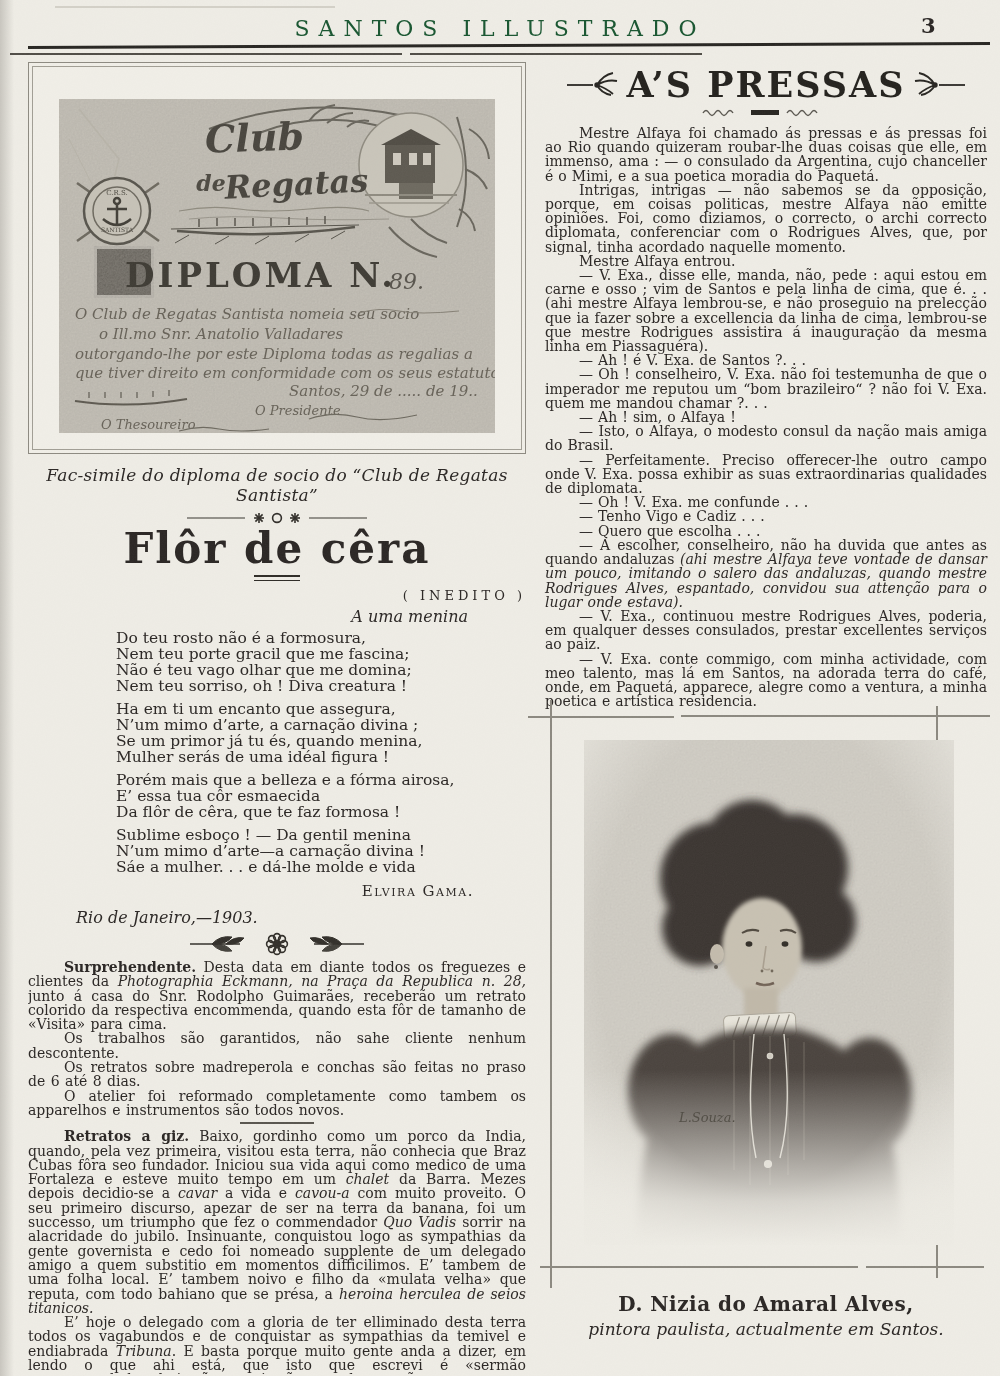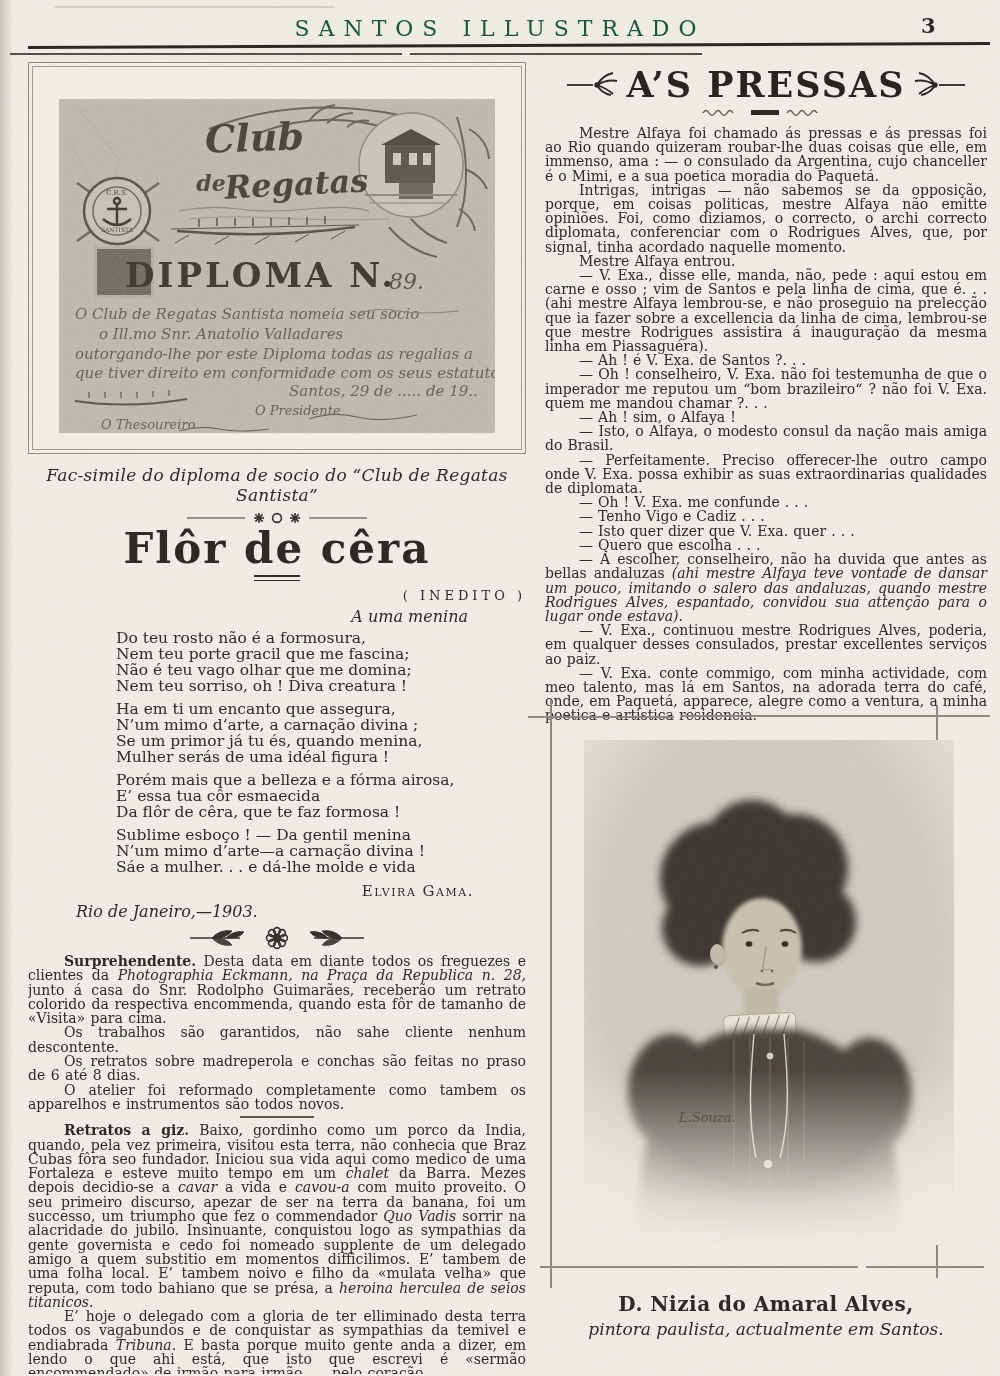--- a/index.html
+++ b/index.html
@@ -30,21 +30,21 @@
   .orn-center{display:block;margin:5px auto 0;}
 
   
   .poem-title{margin-top:1px;text-align:center;font-size:42px;font-weight:700;letter-spacing:2px;line-height:46px;}
   .title-underline{width:46px;height:3px;border-top:2px solid #2a2722;border-bottom:1.5px solid #2a2722;margin:3px auto 0;}
   .inedito{margin-top:7px;text-align:right;font-size:13px;letter-spacing:4px;}
   .dedication{font-style:italic;text-align:right;margin:4px 58px 4px 0;font-size:16px;}
   .poem{margin-left:88px;font-size:15.5px;line-height:16px;}
   .stanza{margin-bottom:7px;}
   .poem-sig{text-align:right;margin-right:52px;font-size:15px;letter-spacing:1.5px;font-variant:small-caps;}
-  .dateline{font-style:italic;font-size:16px;margin:2px 0 0 48px;}
+  .dateline{font-style:italic;font-size:16px;margin:8px 0 0 48px;}
   .orn-floral{display:block;margin:5px auto 4px;}
 
   
   .ads{font-size:14px;line-height:14.3px;}
   .ads .para{margin:0;text-indent:36px;text-align:justify;word-spacing:1px;}
   .ad-rule{width:74px;height:2px;background:#55524b;margin:5px auto;}
 
   .art-title-row{display:flex;align-items:center;justify-content:center;gap:8px;height:44px;}
   .art-title{font-size:35px;font-weight:700;letter-spacing:2px;color:#1f1d19;}
   .orn-under{display:block;margin:0 auto;}
@@ -295,23 +295,22 @@
         <div class="para"><span>Intrigas, intrigas — não sabemos se da opposição, porque, em coisas politicas, mestre Alfaya não emitte opiniões.  Foi, como diziamos, o correcto, o archi correcto diplomata, conferenciar com o Rodrigues Alves, que, por signal, tinha acordado naquelle momento.</span></div>
         <div class="para"><span>Mestre Alfaya entrou.</span></div>
         <div class="para"><span>— V. Exa., disse elle, manda, não, pede : aqui estou em carne e osso ; vim de Santos e pela linha de cima, que é. . . (ahi mestre Alfaya lembrou-se, e não proseguio na prelecção que ia fazer sobre a excellencia da linha de cima, lembrou-se que mestre Rodrigues assistira á inauguração da mesma linha em Piassaguéra).</span></div>
         <div class="para"><span>— Ah ! é V. Exa. de Santos ?. . .</span></div>
         <div class="para"><span>— Oh ! conselheiro, V. Exa. não foi testemunha de que o imperador me reputou um “bom brazileiro“ ? não foi V. Exa. quem me mandou chamar ?. . .</span></div>
         <div class="para"><span>— Ah ! sim, o Alfaya !</span></div>
         <div class="para"><span>— Isto, o Alfaya, o modesto consul da nação mais amiga do Brasil.</span></div>
         <div class="para"><span>— Perfeitamente.  Preciso offerecer-lhe outro campo onde V. Exa. possa exhibir as suas extraordinarias qualidades de diplomata.</span></div>
         <div class="para"><span>— Oh ! V. Exa. me confunde . . .</span></div>
         <div class="para"><span>— Tenho Vigo e Cadiz . . .</span></div>
-        <div class="para"><span>— Isto quer dizer que V. Exa. quer . . .</span></div>
         <div class="para"><span>— Quero que escolha . . .</span></div>
-        <div class="para"><span>— A escolher, conselheiro, não ha duvida que antes as bellas andaluzas </span><span class="it">(ahi mestre Alfaya teve vontade de dansar um pouco, imitando o salero das andaluzas, quando mestre Rodrigues Alves, espantado, convidou sua attenção para o lugar onde estava).</span></div>
+        <div class="para"><span>— A escolher, conselheiro, não ha duvida que antes as quando andaluzas </span><span class="it">(ahi mestre Alfaya teve vontade de dansar um pouco, imitando o salero das andaluzas, quando mestre Rodrigues Alves, espantado, convidou sua attenção para o lugar onde estava).</span></div>
         <div class="para"><span>— V. Exa., continuou mestre Rodrigues Alves, poderia, em qualquer desses consulados, prestar excellentes serviços ao paiz.</span></div>
         <div class="para"><span>— V. Exa. conte commigo, com minha actividade, com meo talento, mas lá em Santos, na adorada terra do café, onde, em Paquetá, apparece, alegre como a ventura, a minha poetica e artistica residencia.</span></div>
       </div>
   </div>
 
   <div class="photo-fig">
     <div class="frame-line fl-vl"></div>
     <div class="frame-line fl-vr"></div>
     <div class="frame-line fl-ht1"></div>
     <div class="frame-line fl-ht2"></div>

